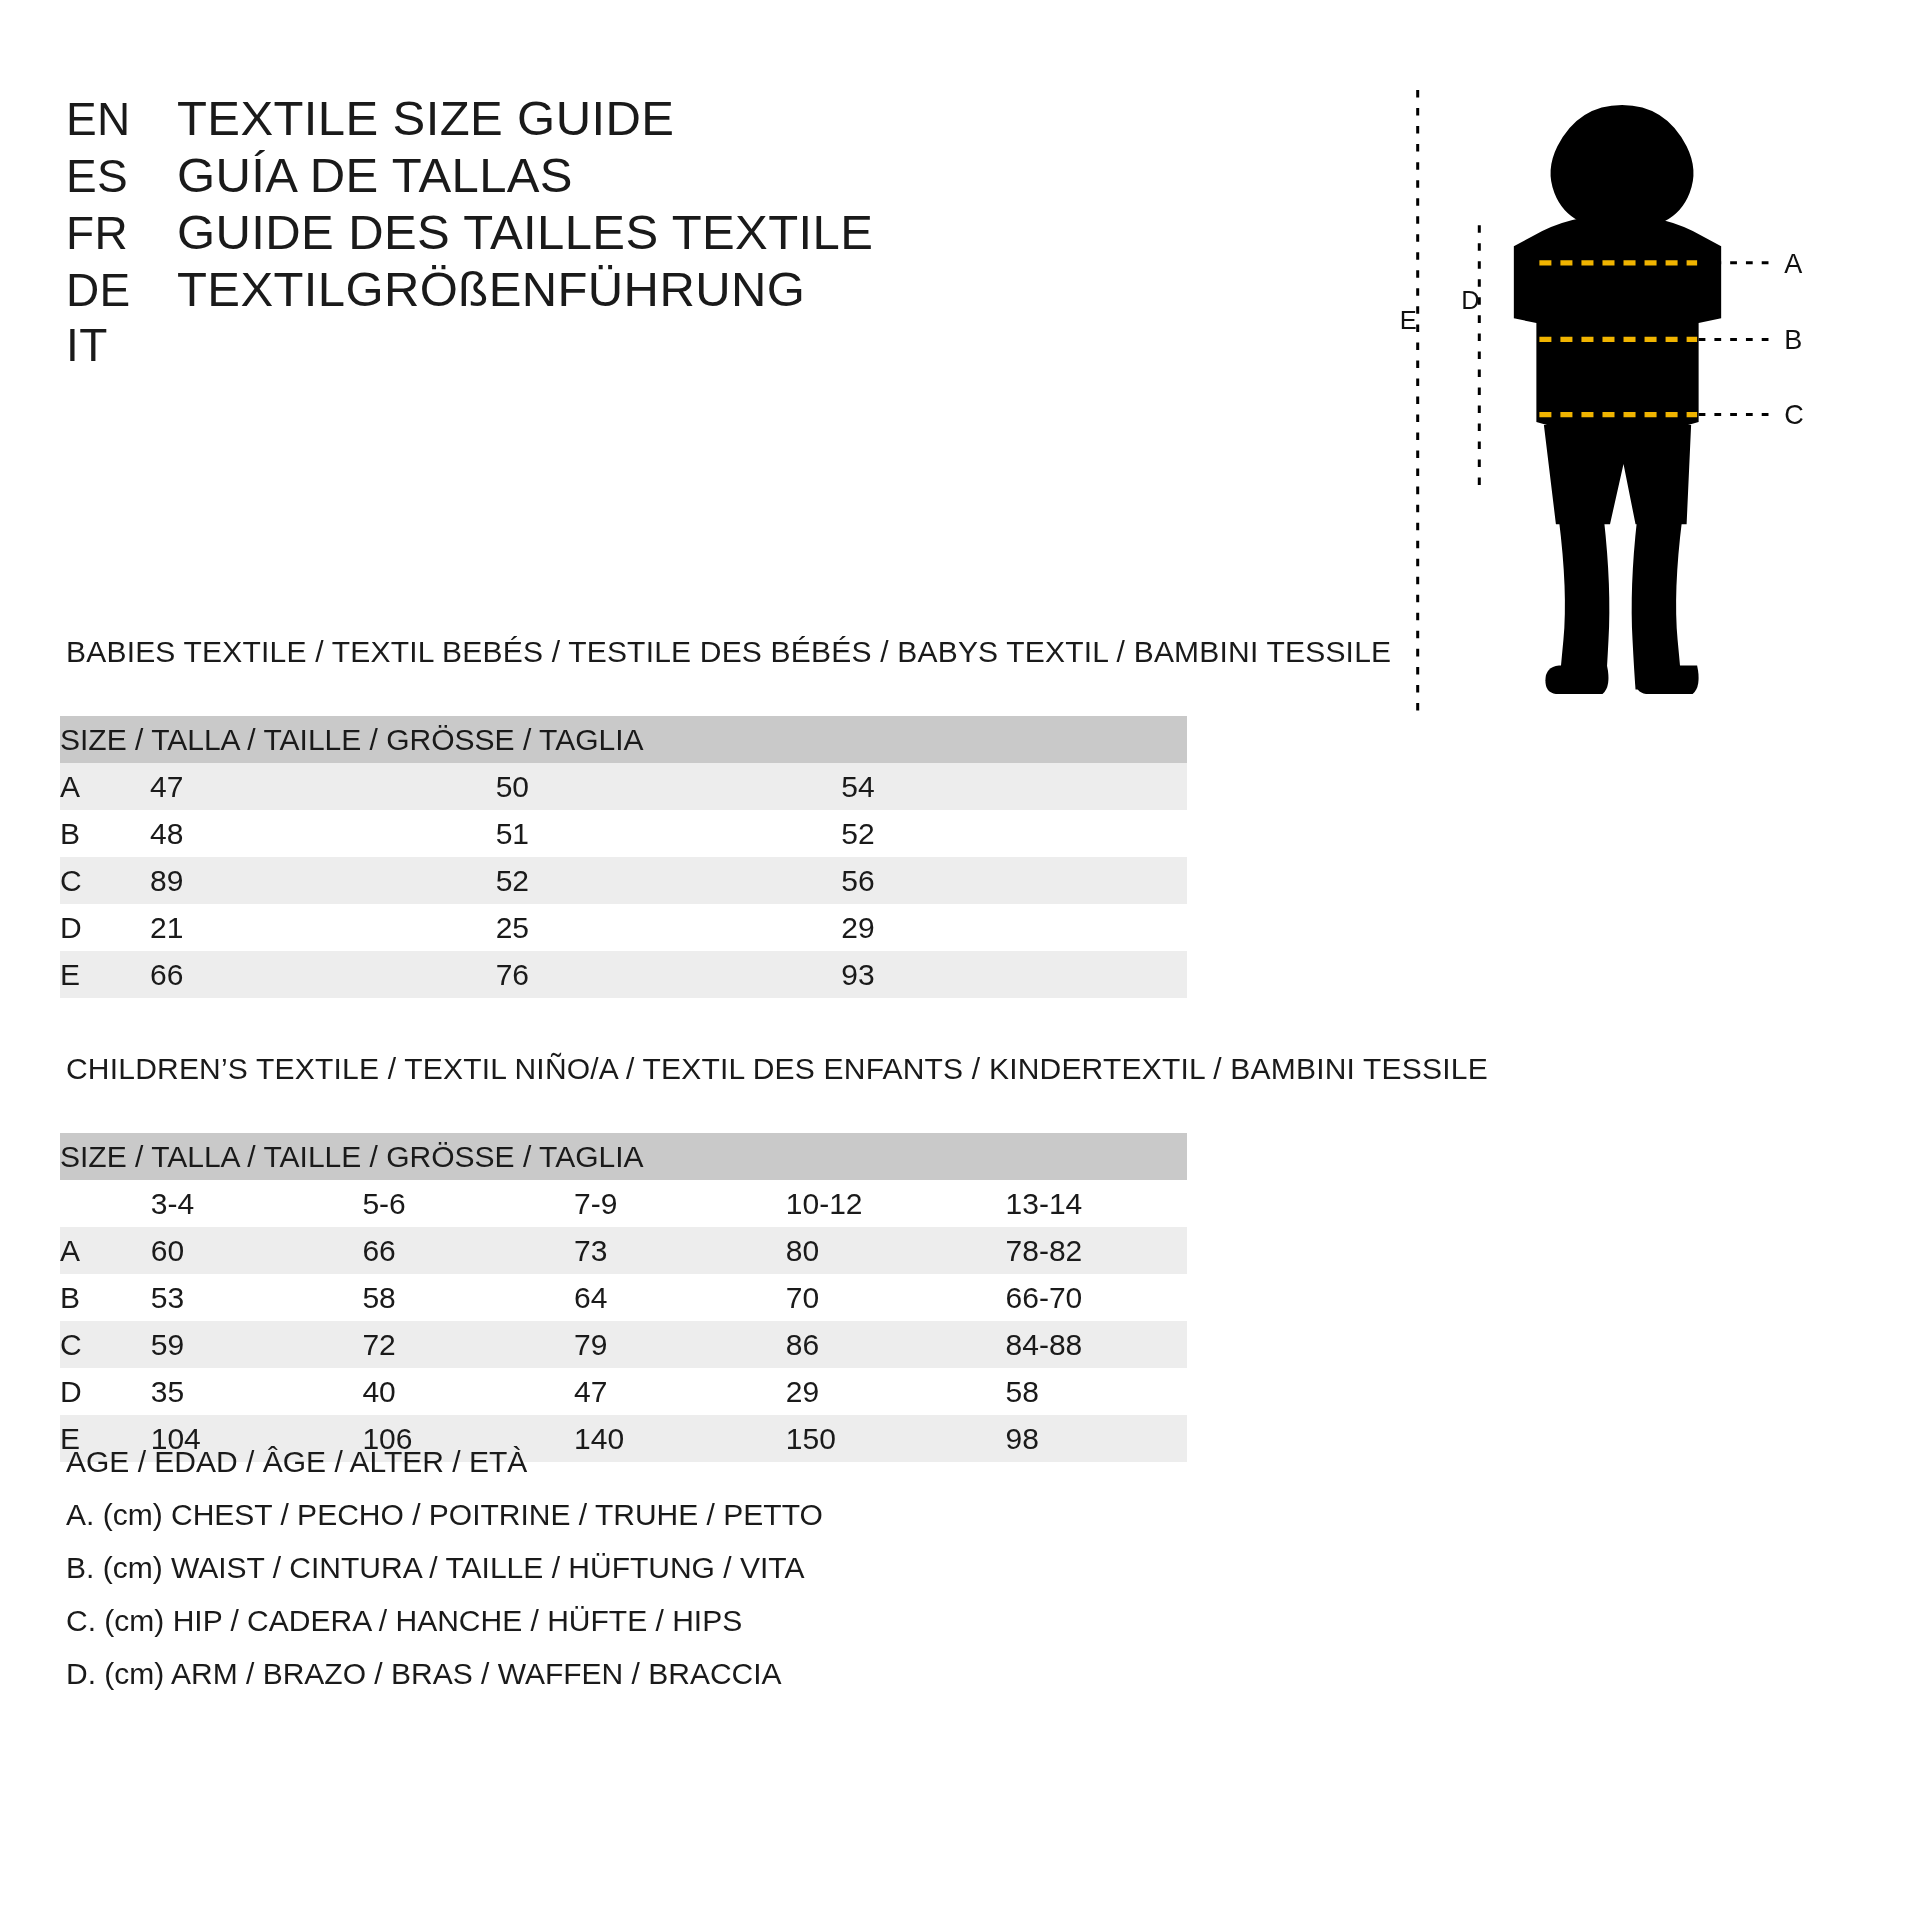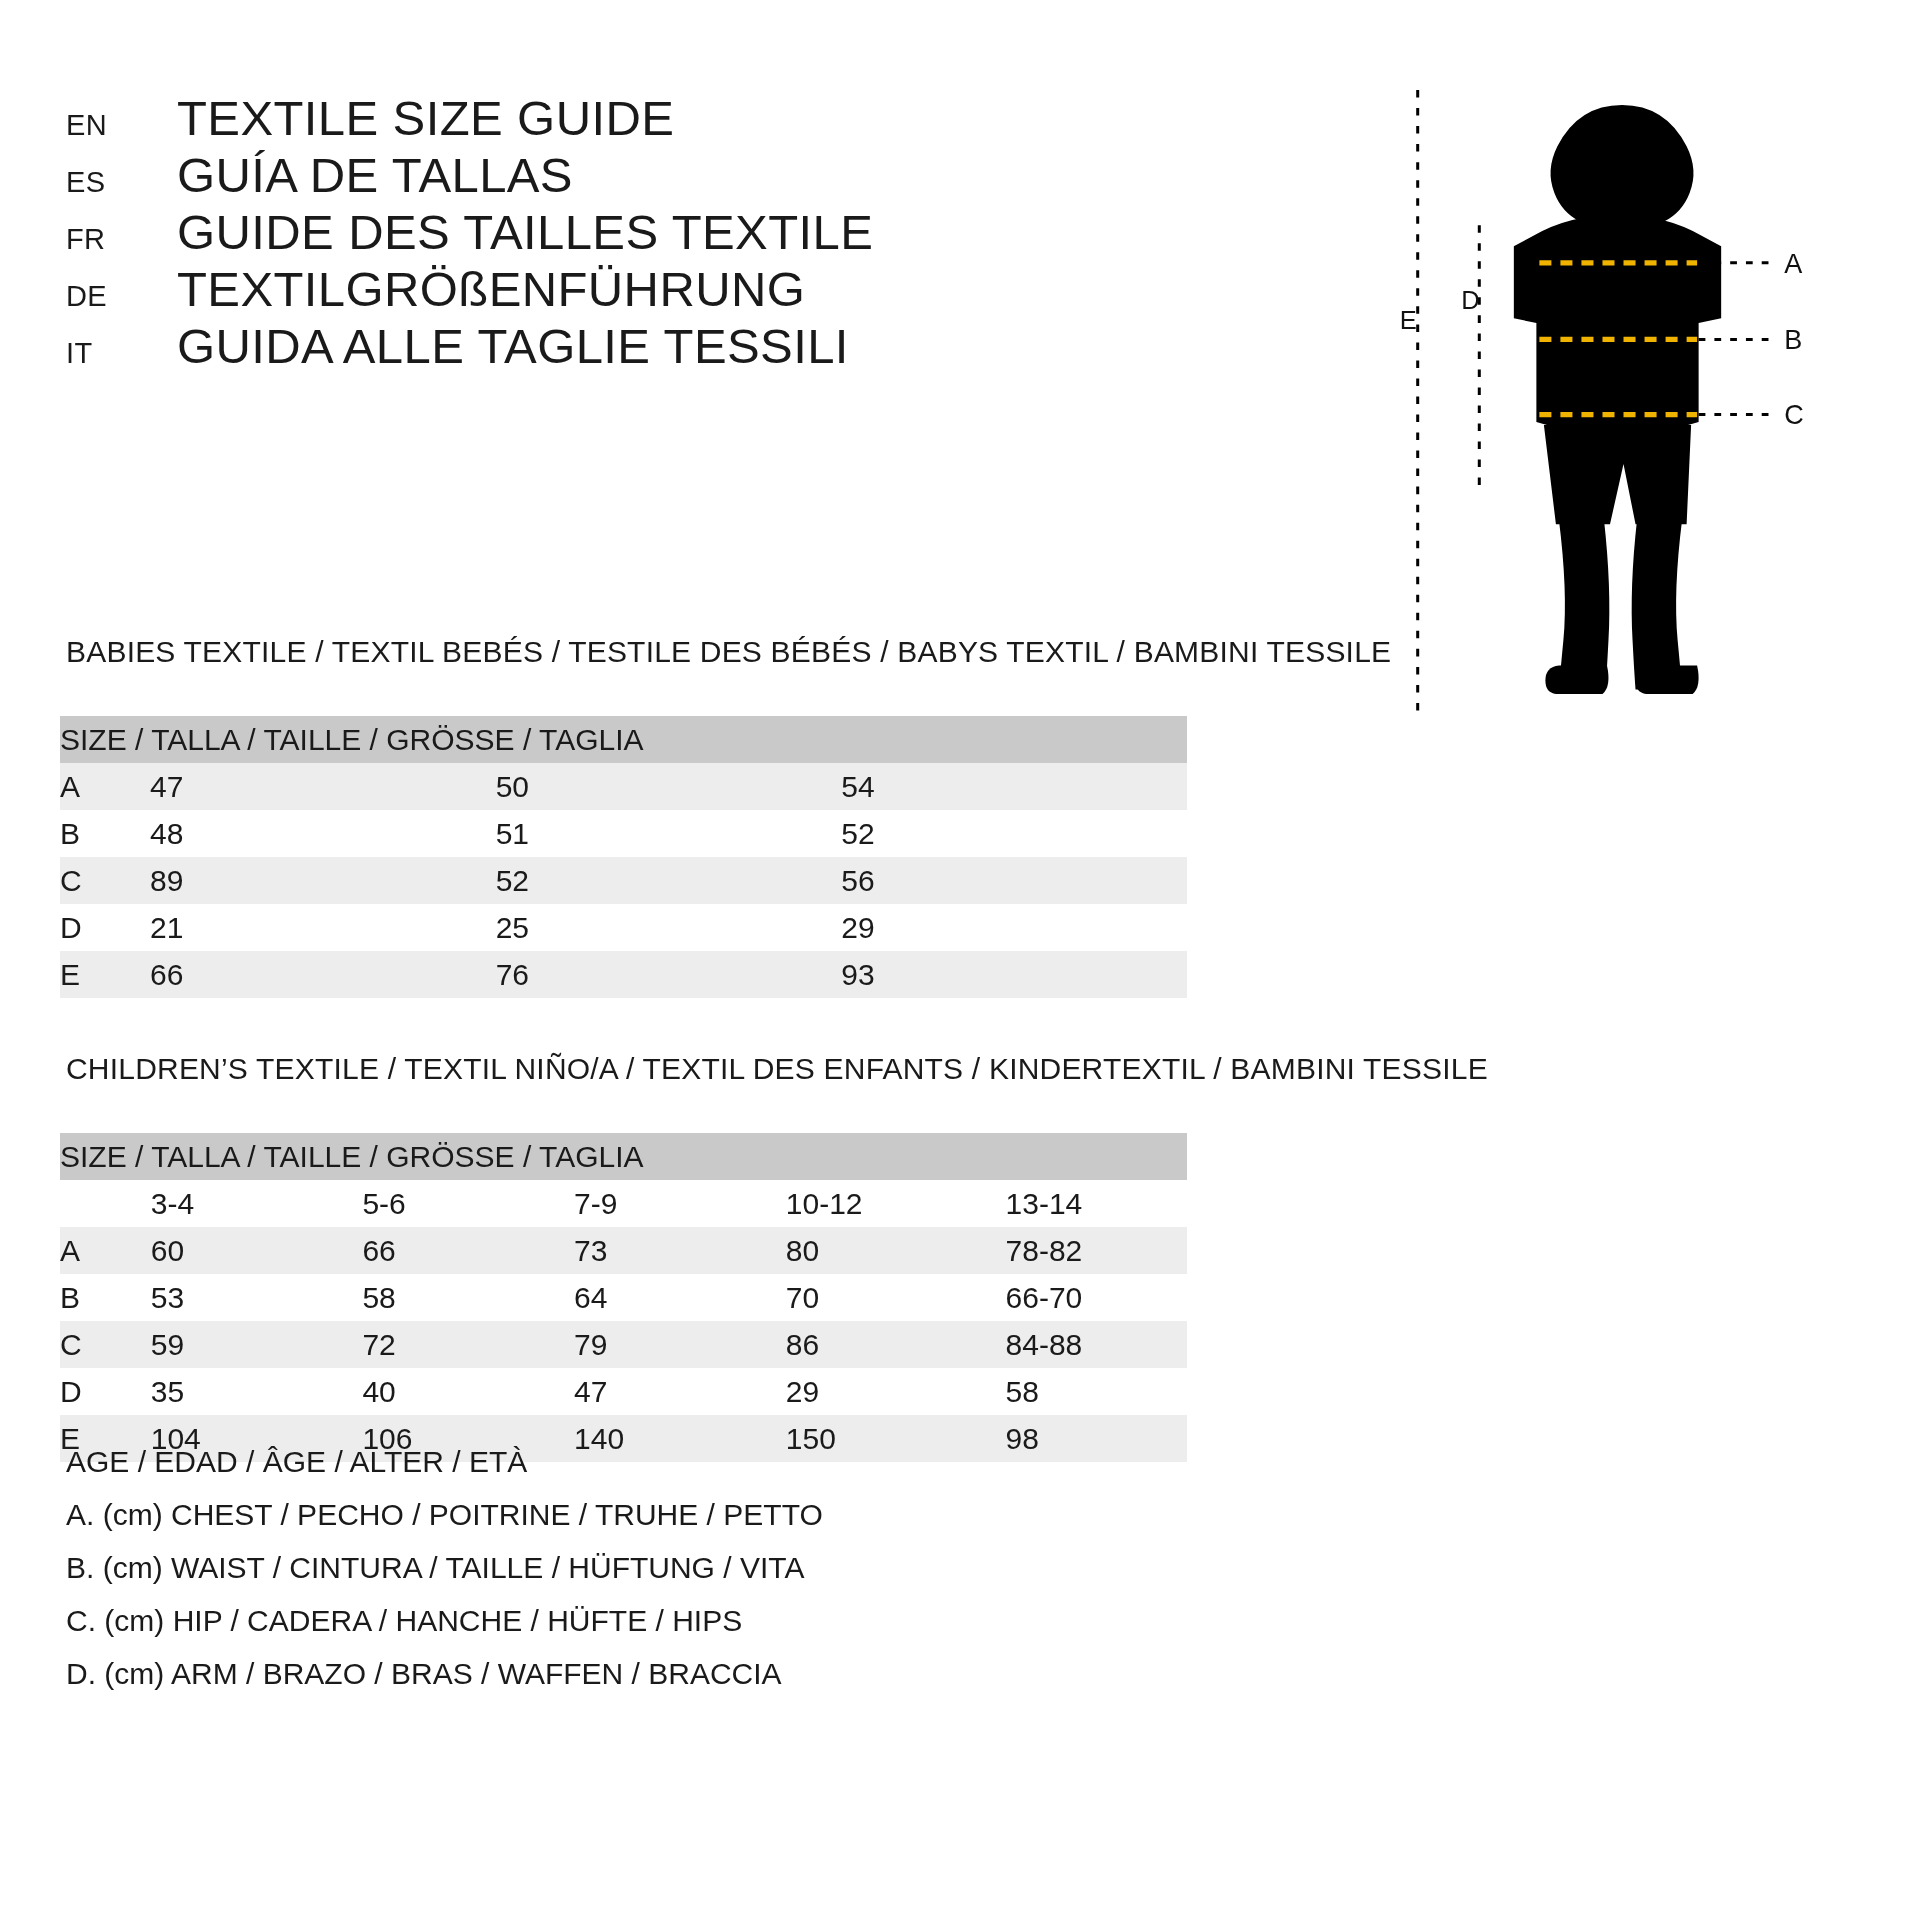--- a/index.html
+++ b/index.html
@@ -23,21 +23,21 @@
     top: 90px;
     width: 1202px;
   }
   .title-row {
     display: flex;
     align-items: baseline;
     height: 57px;
   }
   .title-lang {
     width: 111px;
-    font-size: 29px;
+    font-size: 46px;
     letter-spacing: 0.4px;
     color: #1a1a1a;
   }
   .title-text {
     font-size: 49px;
     letter-spacing: 0.4px;
     color: #1a1a1a;
     white-space: nowrap;
   }
 
@@ -117,21 +117,20 @@
   <div class="title-row">
     <span class="title-lang">FR</span>
     <span class="title-text">GUIDE DES TAILLES TEXTILE</span>
   </div>
   <div class="title-row">
     <span class="title-lang">DE</span>
     <span class="title-text">TEXTILGRÖßENFÜHRUNG</span>
   </div>
   <div class="title-row">
     <span class="title-lang">IT</span>
-    <span class="title-text">GUIDA ALLE TAGLIE TESSILI</span>
   </div>
 </div>
 
 <div class="figure-area">
   <svg class="fig-svg" width="466" height="661" viewBox="0 0 620 880" xmlns="http://www.w3.org/2000/svg">
 
     <g>
       <line x1="46" y1="20" x2="46" y2="860" stroke="#000" stroke-width="4" stroke-dasharray="10 14"></line>
     </g>
 

